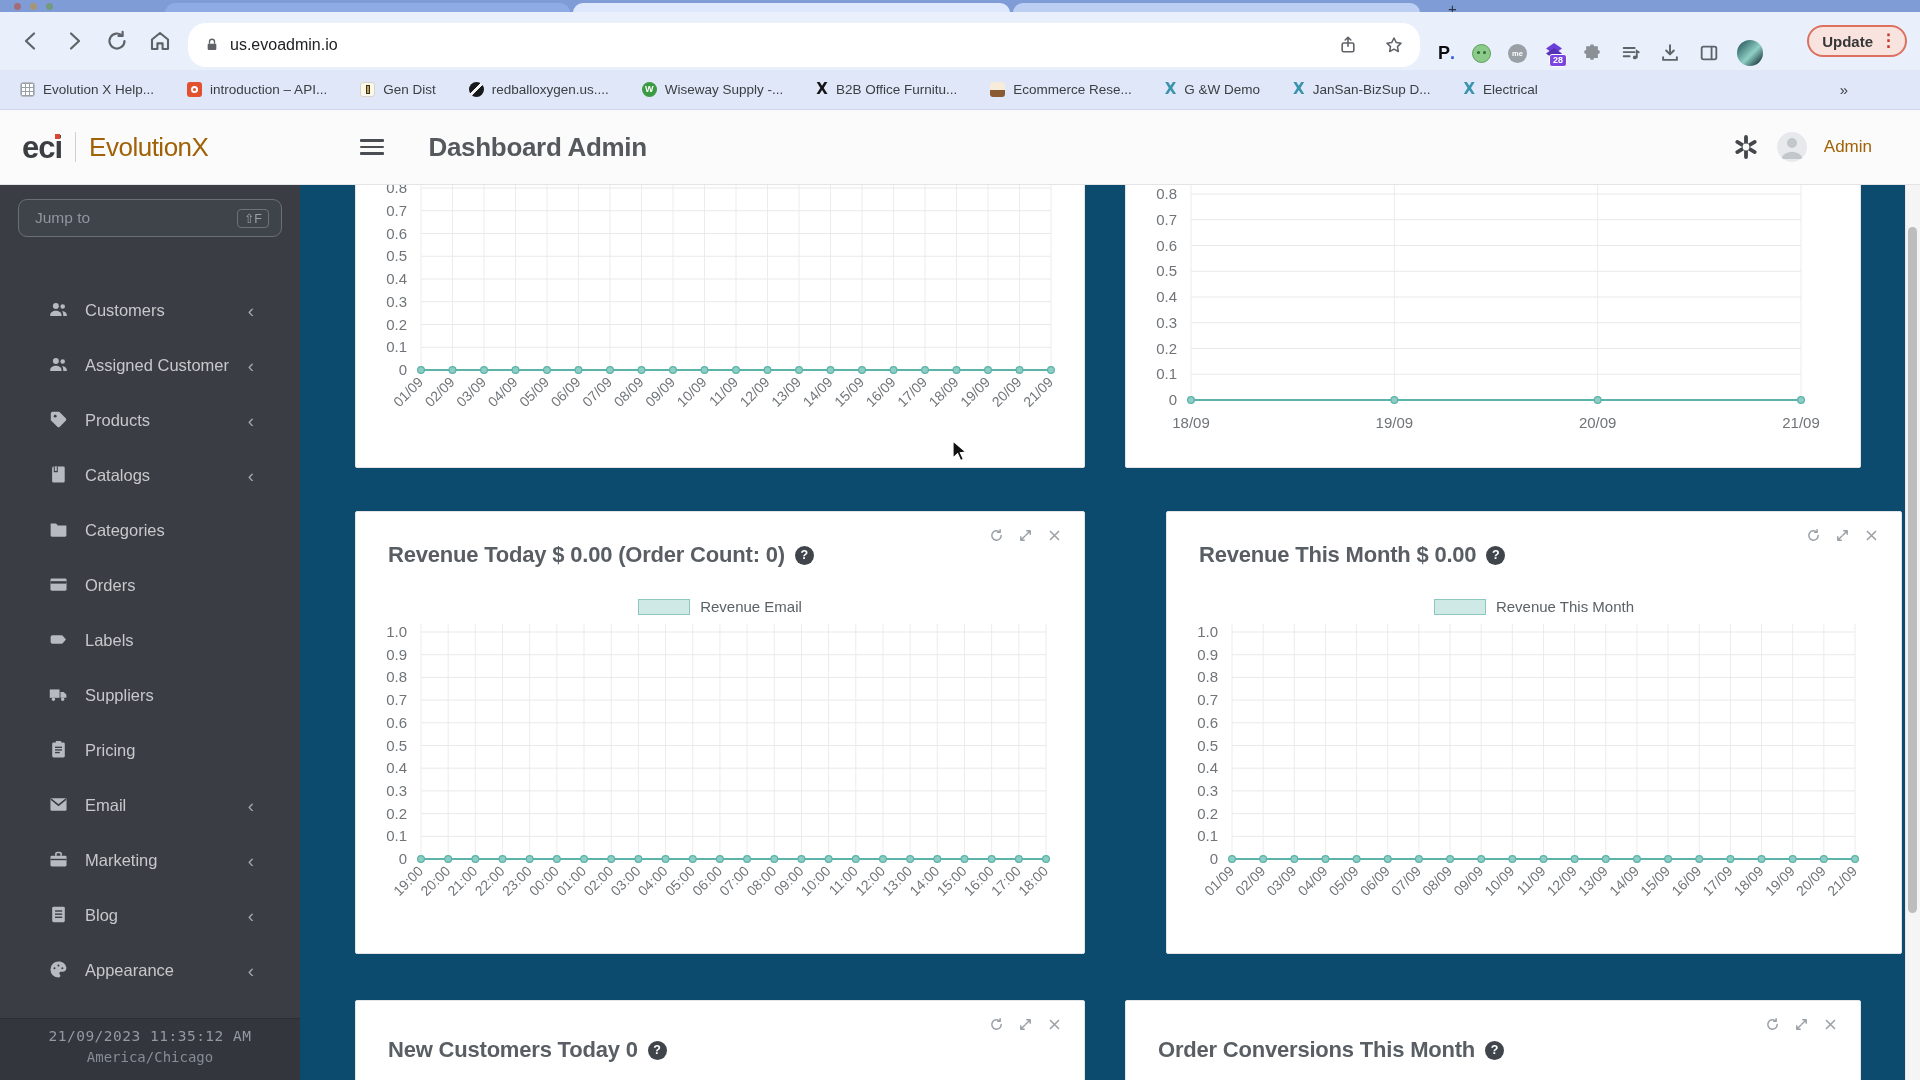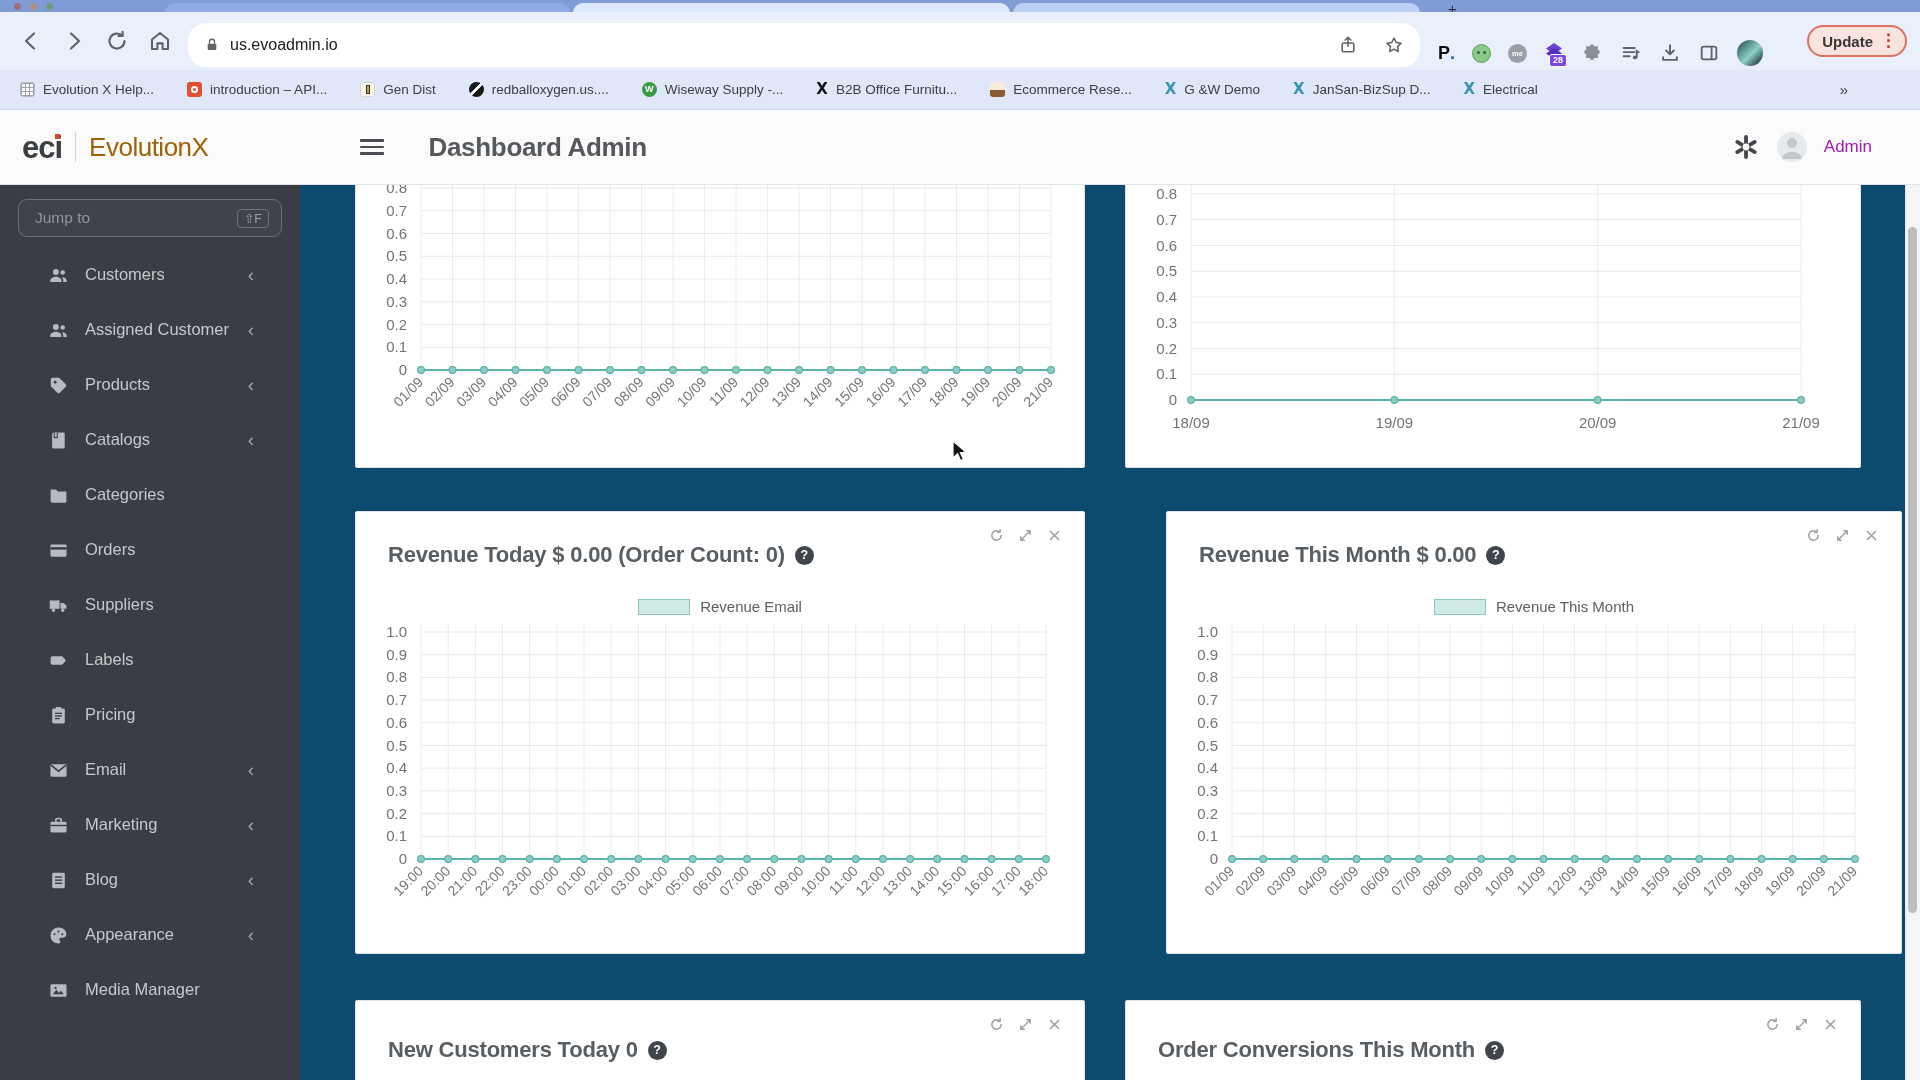--- a/index.html
+++ b/index.html
@@ -61,31 +61,31 @@
   .eci-dot{position:absolute;right:2px;top:2px;width:5px;height:5px;background:#d6492f;}
   .logo-div{width:1px;height:30px;background:#cfd1d4;margin:0 13px;}
   .logo-x{font:300 26px/26px "Liberation Sans",sans-serif;color:#a16207;letter-spacing:-.5px;}
   .home-btn{margin-left:80px;width:26px;height:26px;color:#4a4e52;}
   .burger-btn{margin-left:46px;width:24px;height:24px;color:#4a4e52;display:flex;flex-direction:column;justify-content:center;gap:4px;}
   .burger-btn i{height:2.6px;background:#4a4e52;border-radius:1px;}
   .page-title{margin-left:44px;font-size:26px;font-weight:700;color:#55585c;letter-spacing:-.3px;}
   .hdr-right{margin-left:auto;display:flex;align-items:center;gap:17px;padding-right:48px;}
   .openai-mark{width:28px;height:28px;color:#43464a;}
   .hdr-avatar{width:30px;height:30px;border-radius:50%;background:#e7e9ec;color:#c2c7cc;overflow:hidden;}
-  .hdr-user{font-size:17px;color:#a21caf;}
+  .hdr-user{font-size:17px;color:#a16207;}
 
   
   .workarea{position:absolute;top:185px;left:0;right:0;bottom:0;}
   .sidebar{position:absolute;left:0;top:0;bottom:0;width:300px;background:#3a3d44;}
   .jumpbox{margin:14px 18px 0;height:38px;border:1px solid #6a6e75;border-radius:9px;background:#3f434a;
            display:flex;align-items:center;padding:0 12px 0 16px;}
   .jump-label{font-size:15.5px;color:#90969d;flex:1;}
   .jump-kbd{border:1px solid #6e7278;border-radius:4px;padding:1px 6px;font-size:12.5px;color:#9aa0a6;}
   .side-nav{margin-top:28px;}
-  .side-item{position:relative;height:55px;display:flex;align-items:flex-start;padding-left:48px;gap:16px;
+  .side-item{position:relative;height:55px;display:flex;align-items:flex-end;padding-left:48px;gap:16px;
              color:#c6c8cb;font-size:16.5px;}
   .s-icon{width:21px;height:21px;color:#b7bac0;flex:none;}
   .s-icon svg{width:100%;height:100%;}
   .s-chev{position:absolute;right:46px;font-size:19px;color:#a3a6ab;line-height:1;}
   .side-foot{position:absolute;left:0;right:0;bottom:0;height:62px;background:#33363c;border-top:1px solid #2b2e33;
              text-align:center;padding-top:9px;font-family:"DejaVu Sans Mono",monospace;color:#9299a1;}
   .foot-line1{font-size:14.5px;letter-spacing:.5px;}
   .foot-line2{font-size:14px;margin-top:5px;color:#868d95;}
   .collapse-tab{position:absolute;left:300px;top:827px;width:31px;height:36px;background:#2f3237;border:1px solid #46494f;
                 border-left:none;border-radius:0 7px 7px 0;display:flex;align-items:center;justify-content:center;
@@ -338,32 +338,32 @@
           </div>
           <div class="side-item">
             <span class="s-icon"><svg viewBox="0 0 24 24" fill="currentColor">
                 <rect x="2.8" y="5" width="18.4" height="14" rx="1.6"></rect>
                 <rect x="2.8" y="8.2" width="18.4" height="2.8" fill="#3a3d44"></rect>
               </svg></span>
             <span class="s-label">Orders</span>
           </div>
           <div class="side-item">
             <span class="s-icon"><svg viewBox="0 0 24 24" fill="currentColor">
+                <path d="M5 7.2h10.6a2 2 0 011.5.7l3.4 4.1-3.4 4.1a2 2 0 01-1.5.7H5a2 2 0 01-2-2V9.2a2 2 0 012-2z"></path>
+              </svg></span>
+            <span class="s-label">Labels</span>
+          </div>
+          <div class="side-item">
+            <span class="s-icon"><svg viewBox="0 0 24 24" fill="currentColor">
                 <path d="M2 6.2h11.2v9.6H2z"></path>
                 <path d="M14.2 9h3.6l3.2 3v3.8h-6.8z"></path>
                 <circle cx="6.2" cy="17.4" r="1.9"></circle>
                 <circle cx="16.8" cy="17.4" r="1.9"></circle>
               </svg></span>
             <span class="s-label">Suppliers</span>
-          </div>
-          <div class="side-item">
-            <span class="s-icon"><svg viewBox="0 0 24 24" fill="currentColor">
-                <path d="M5 7.2h10.6a2 2 0 011.5.7l3.4 4.1-3.4 4.1a2 2 0 01-1.5.7H5a2 2 0 01-2-2V9.2a2 2 0 012-2z"></path>
-              </svg></span>
-            <span class="s-label">Labels</span>
           </div>
           <div class="side-item">
             <span class="s-icon"><svg viewBox="0 0 24 24" fill="currentColor">
                 <rect x="4.8" y="4" width="14.4" height="17" rx="1.6"></rect>
                 <rect x="8.8" y="2.4" width="6.4" height="3.2" rx="1"></rect>
                 <g stroke="#3a3d44" stroke-width="1.5">
                   <line x1="8" y1="9.5" x2="16" y2="9.5"></line>
                   <line x1="8" y1="12.5" x2="16" y2="12.5"></line>
                   <line x1="8" y1="15.5" x2="13.4" y2="15.5"></line>
                 </g>
@@ -411,20 +411,24 @@
           </div>
           <div class="side-item">
             <span class="s-icon"><svg viewBox="0 0 24 24" fill="currentColor">
                 <rect x="2.8" y="4.8" width="18.4" height="14.4" rx="1.6"></rect>
                 <path d="M5.6 16.4l4-5.2 3 3.6 2.1-2.6 3.4 4.2z" fill="#3a3d44"></path>
                 <circle cx="8.6" cy="9" r="1.3" fill="#3a3d44"></circle>
               </svg></span>
             <span class="s-label">Media Manager</span>
           </div>
         </div>
+      <div class="side-foot">
+        <div class="foot-line1">21/09/2023 11:35:12 AM</div>
+        <div class="foot-line2">America/Chicago</div>
+      </div>
     </aside>
     <div class="side-scroll"></div>
     <div class="collapse-tab">
       <span>▲</span>
     </div>
 
     <div class="main">
 
       <div class="card c-tl">
         <div class="chart"><svg width="730" height="323" style="font-family:'Liberation Sans',sans-serif">

